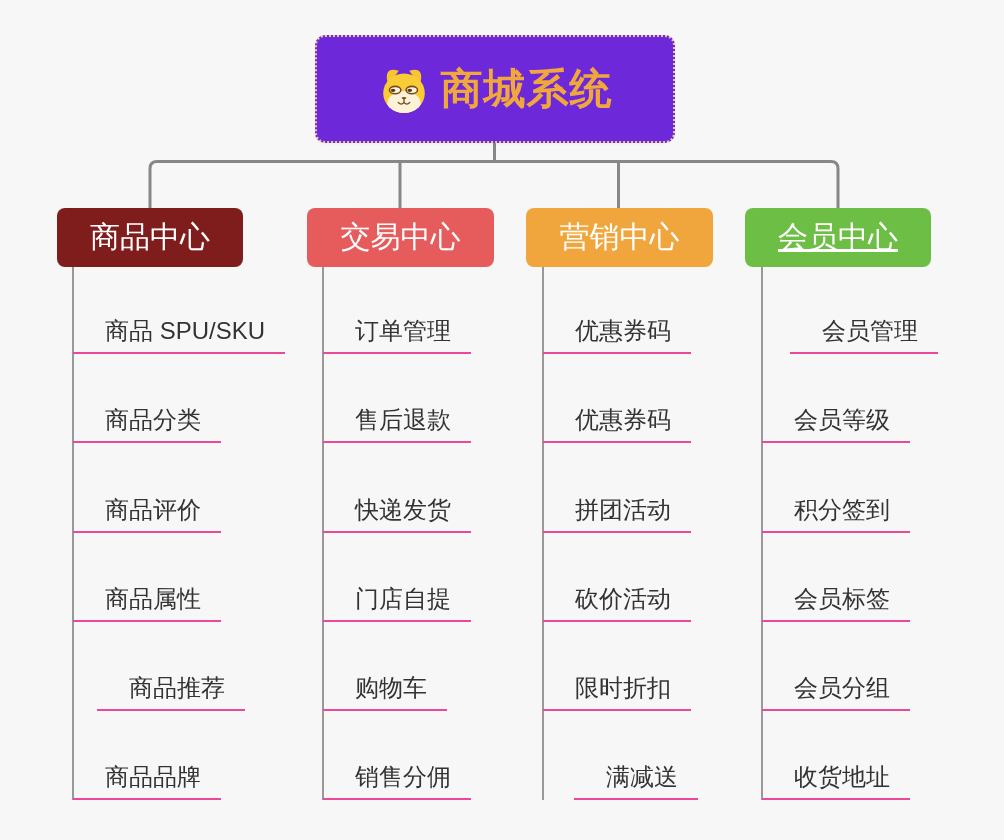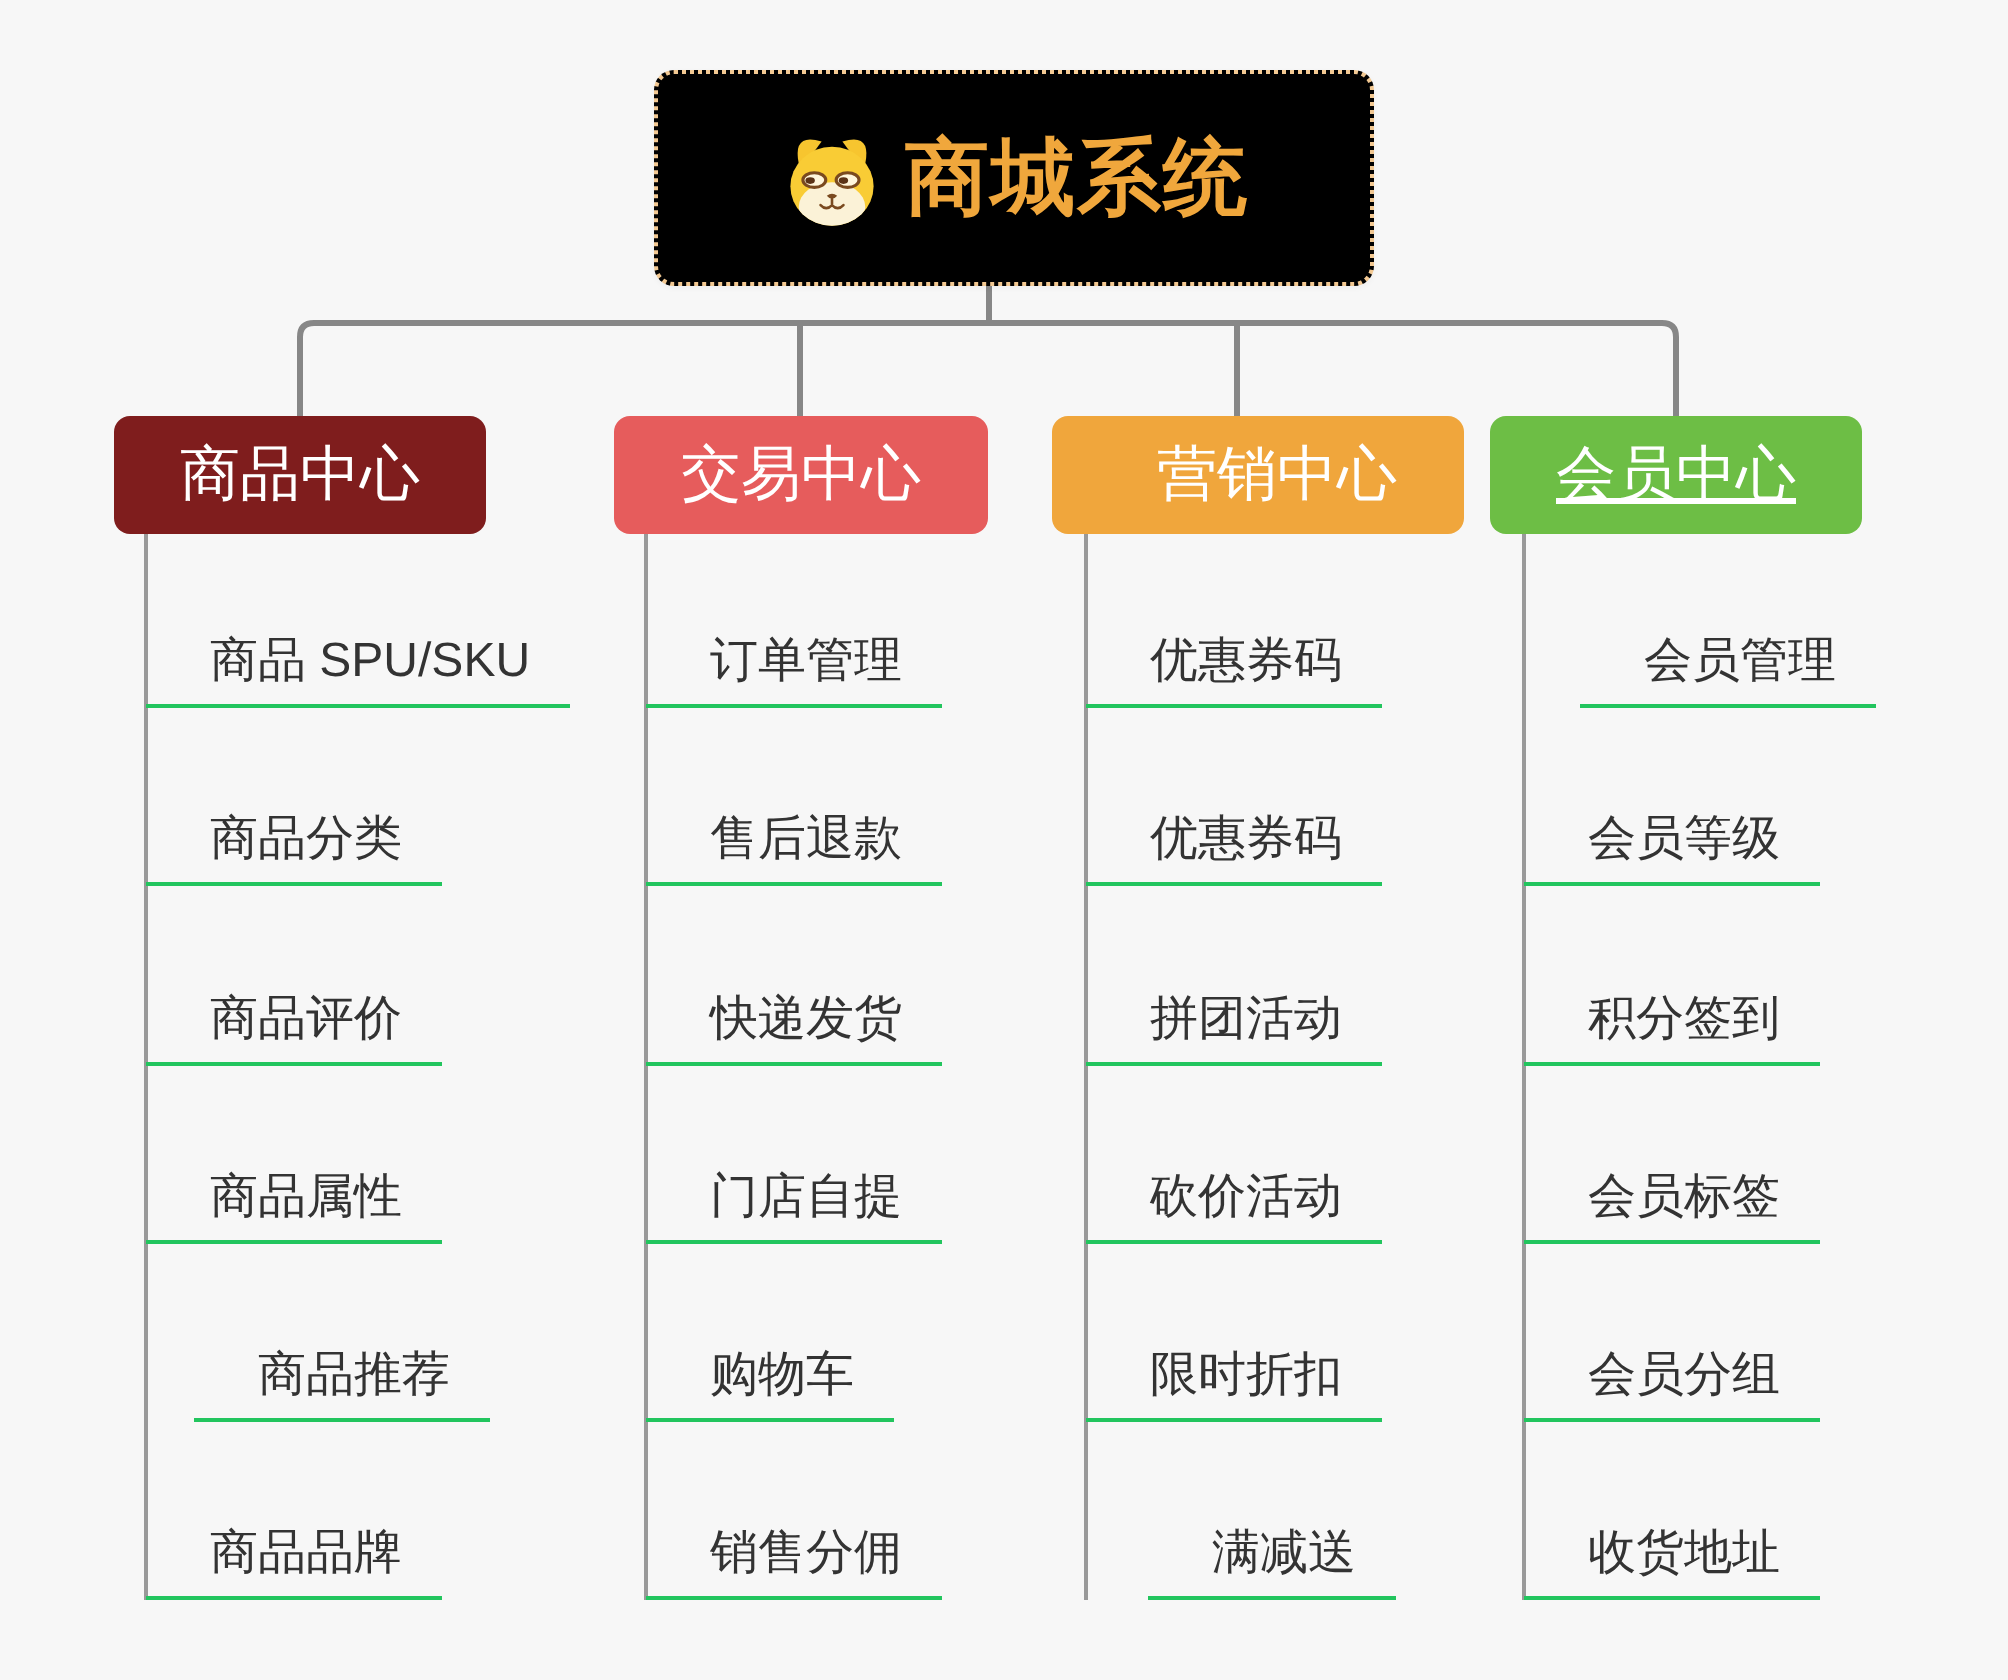--- a/index.html
+++ b/index.html
@@ -6,22 +6,22 @@
   body{
     width:1004px;height:840px;
     background:#F7F7F7;
     font-family:"Liberation Sans","DejaVu Sans",sans-serif;
     position:relative;overflow:hidden;
   }
   .canvas{position:absolute;inset:0;width:1004px;height:840px;}
   svg.connectors{position:absolute;left:0;top:0;pointer-events:none;}
 
   .root-node{
-    position:absolute;left:327px;top:35px;width:360px;height:108px;
-    background:#000000;
+    position:absolute;left:315px;top:35px;width:360px;height:108px;
+    background:#6d28d9;
     border:2px dotted #F2C astonishing;
     border:2px dotted #F2C892;
     border-radius:10px;
     box-sizing:border-box;
     display:flex;align-items:center;justify-content:center;
     box-shadow:0 1px 3px rgba(0,0,0,0.04);
     z-index:3;
   }
   .dog-icon{width:52px;height:52px;display:inline-block;flex:0 0 auto;}
   .root-title{
@@ -36,21 +36,21 @@
     display:flex;align-items:center;justify-content:center;
     color:#FFFFFF;font-size:30px;white-space:nowrap;
     z-index:2;
   }
 
   .item{
     position:absolute;
     box-sizing:border-box;
     height:38px;line-height:30px;
     padding:0 20px 6px 32px;
-    border-bottom:2px solid #22c55e;
+    border-bottom:2px solid #ec4899;
     font-size:24px;color:#333333;
     white-space:nowrap;
     z-index:2;
   }
 </style>
 </head>
 <body>
 
 <div class="canvas">
 
@@ -96,21 +96,21 @@
       <div class="item" style="left: 73px; top: 584px;">商品属性</div>
       <div class="item" style="left: 73px; top: 673px; margin-left: 24px;">商品推荐</div>
       <div class="item" style="left: 73px; top: 762px;">商品品牌</div>
       <div class="branch" style="left: 307px; width: 187px; background: rgb(230, 92, 92);">交易中心</div>
       <div class="item" style="left: 323px; top: 316px;">订单管理</div>
       <div class="item" style="left: 323px; top: 405px;">售后退款</div>
       <div class="item" style="left: 323px; top: 495px;">快递发货</div>
       <div class="item" style="left: 323px; top: 584px;">门店自提</div>
       <div class="item" style="left: 323px; top: 673px;">购物车</div>
       <div class="item" style="left: 323px; top: 762px;">销售分佣</div>
-      <div class="branch" style="left: 526px; width: 187px; background: rgb(240, 166, 60); padding-left: 19px;">营销中心</div>
+      <div class="branch" style="left: 526px; width: 187px; background: rgb(240, 166, 60);">营销中心</div>
       <div class="item" style="left: 543px; top: 316px;">优惠券码</div>
       <div class="item" style="left: 543px; top: 405px;">优惠券码</div>
       <div class="item" style="left: 543px; top: 495px;">拼团活动</div>
       <div class="item" style="left: 543px; top: 584px;">砍价活动</div>
       <div class="item" style="left: 543px; top: 673px;">限时折扣</div>
       <div class="item" style="left: 574px; top: 762px;">满减送</div>
       <div class="branch" style="left: 745px; width: 186px; background: rgb(109, 190, 69); text-decoration: underline;">会员中心</div>
       <div class="item" style="left: 762px; top: 316px; margin-left: 28px;">会员管理</div>
       <div class="item" style="left: 762px; top: 405px;">会员等级</div>
       <div class="item" style="left: 762px; top: 495px;">积分签到</div>

